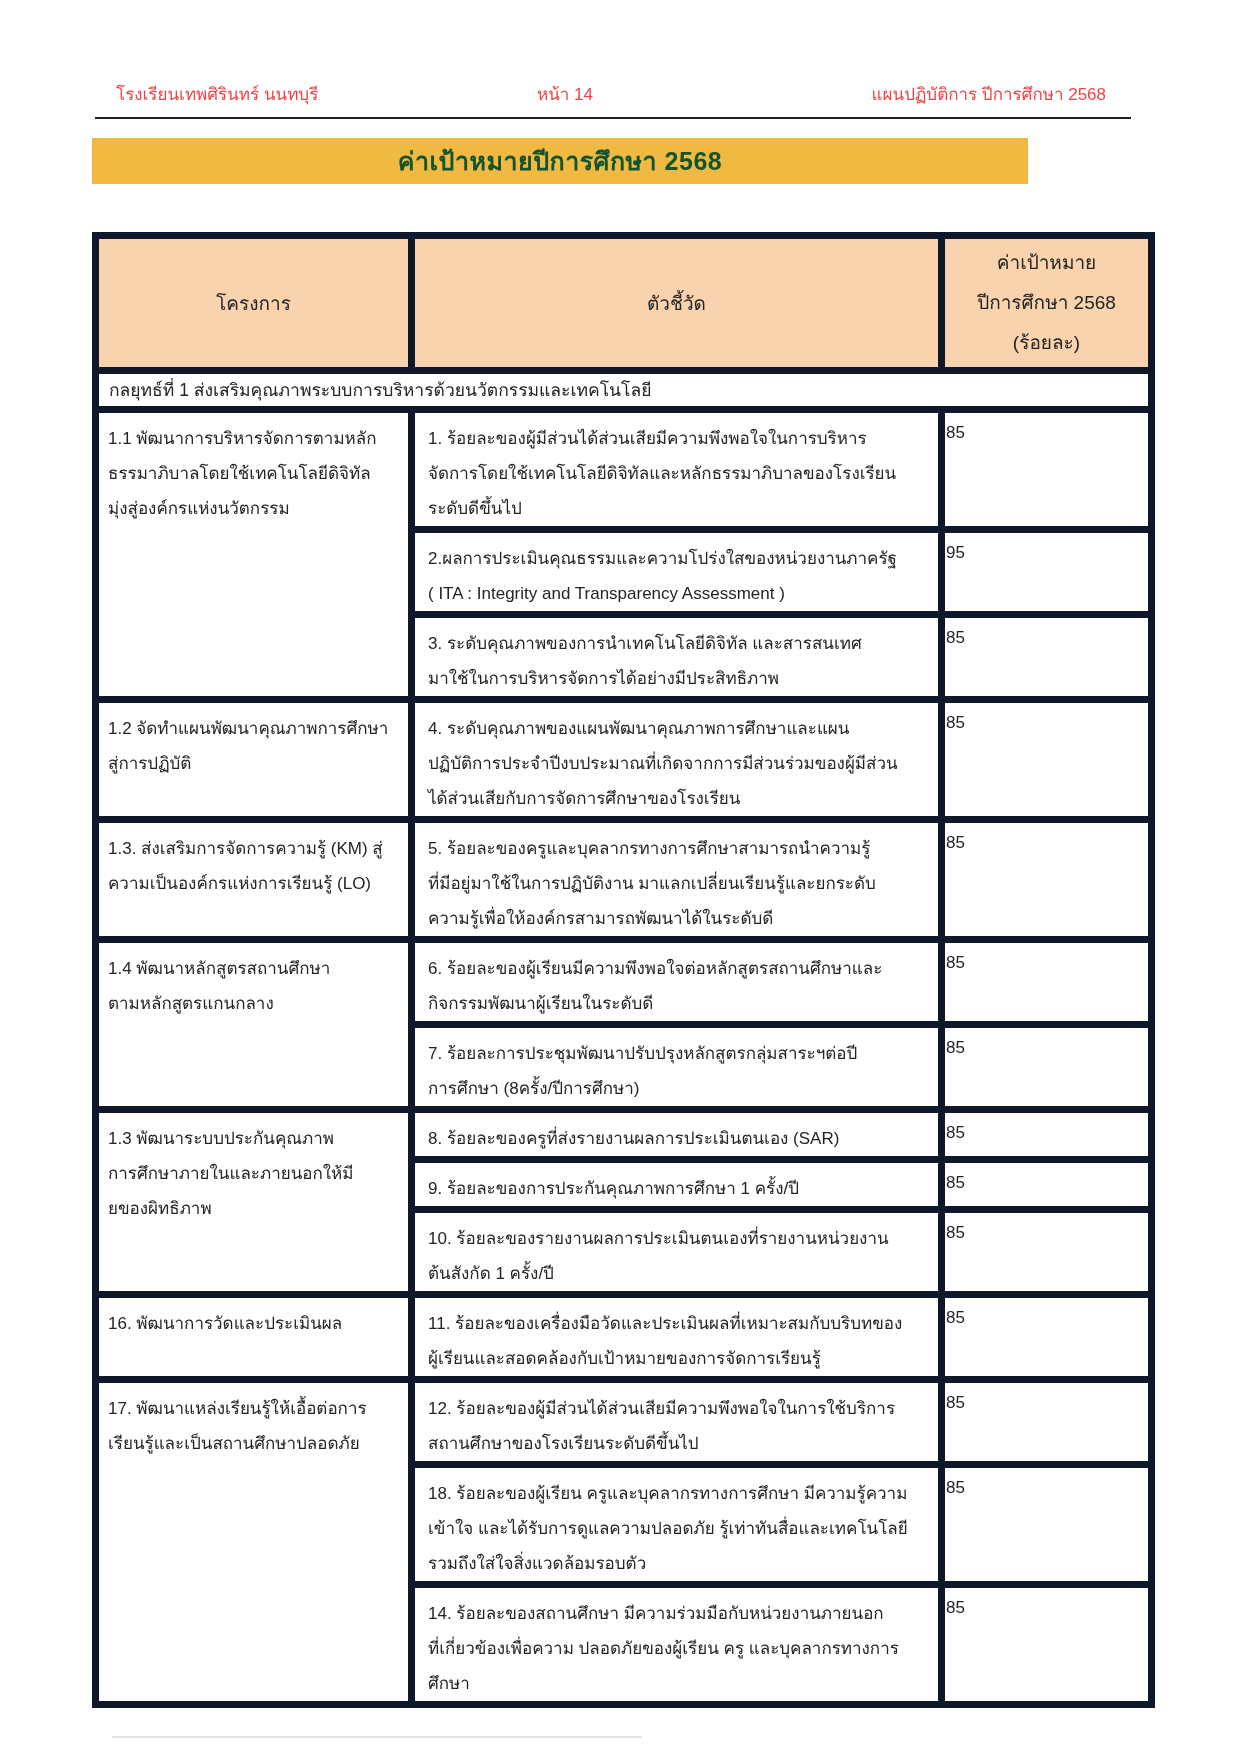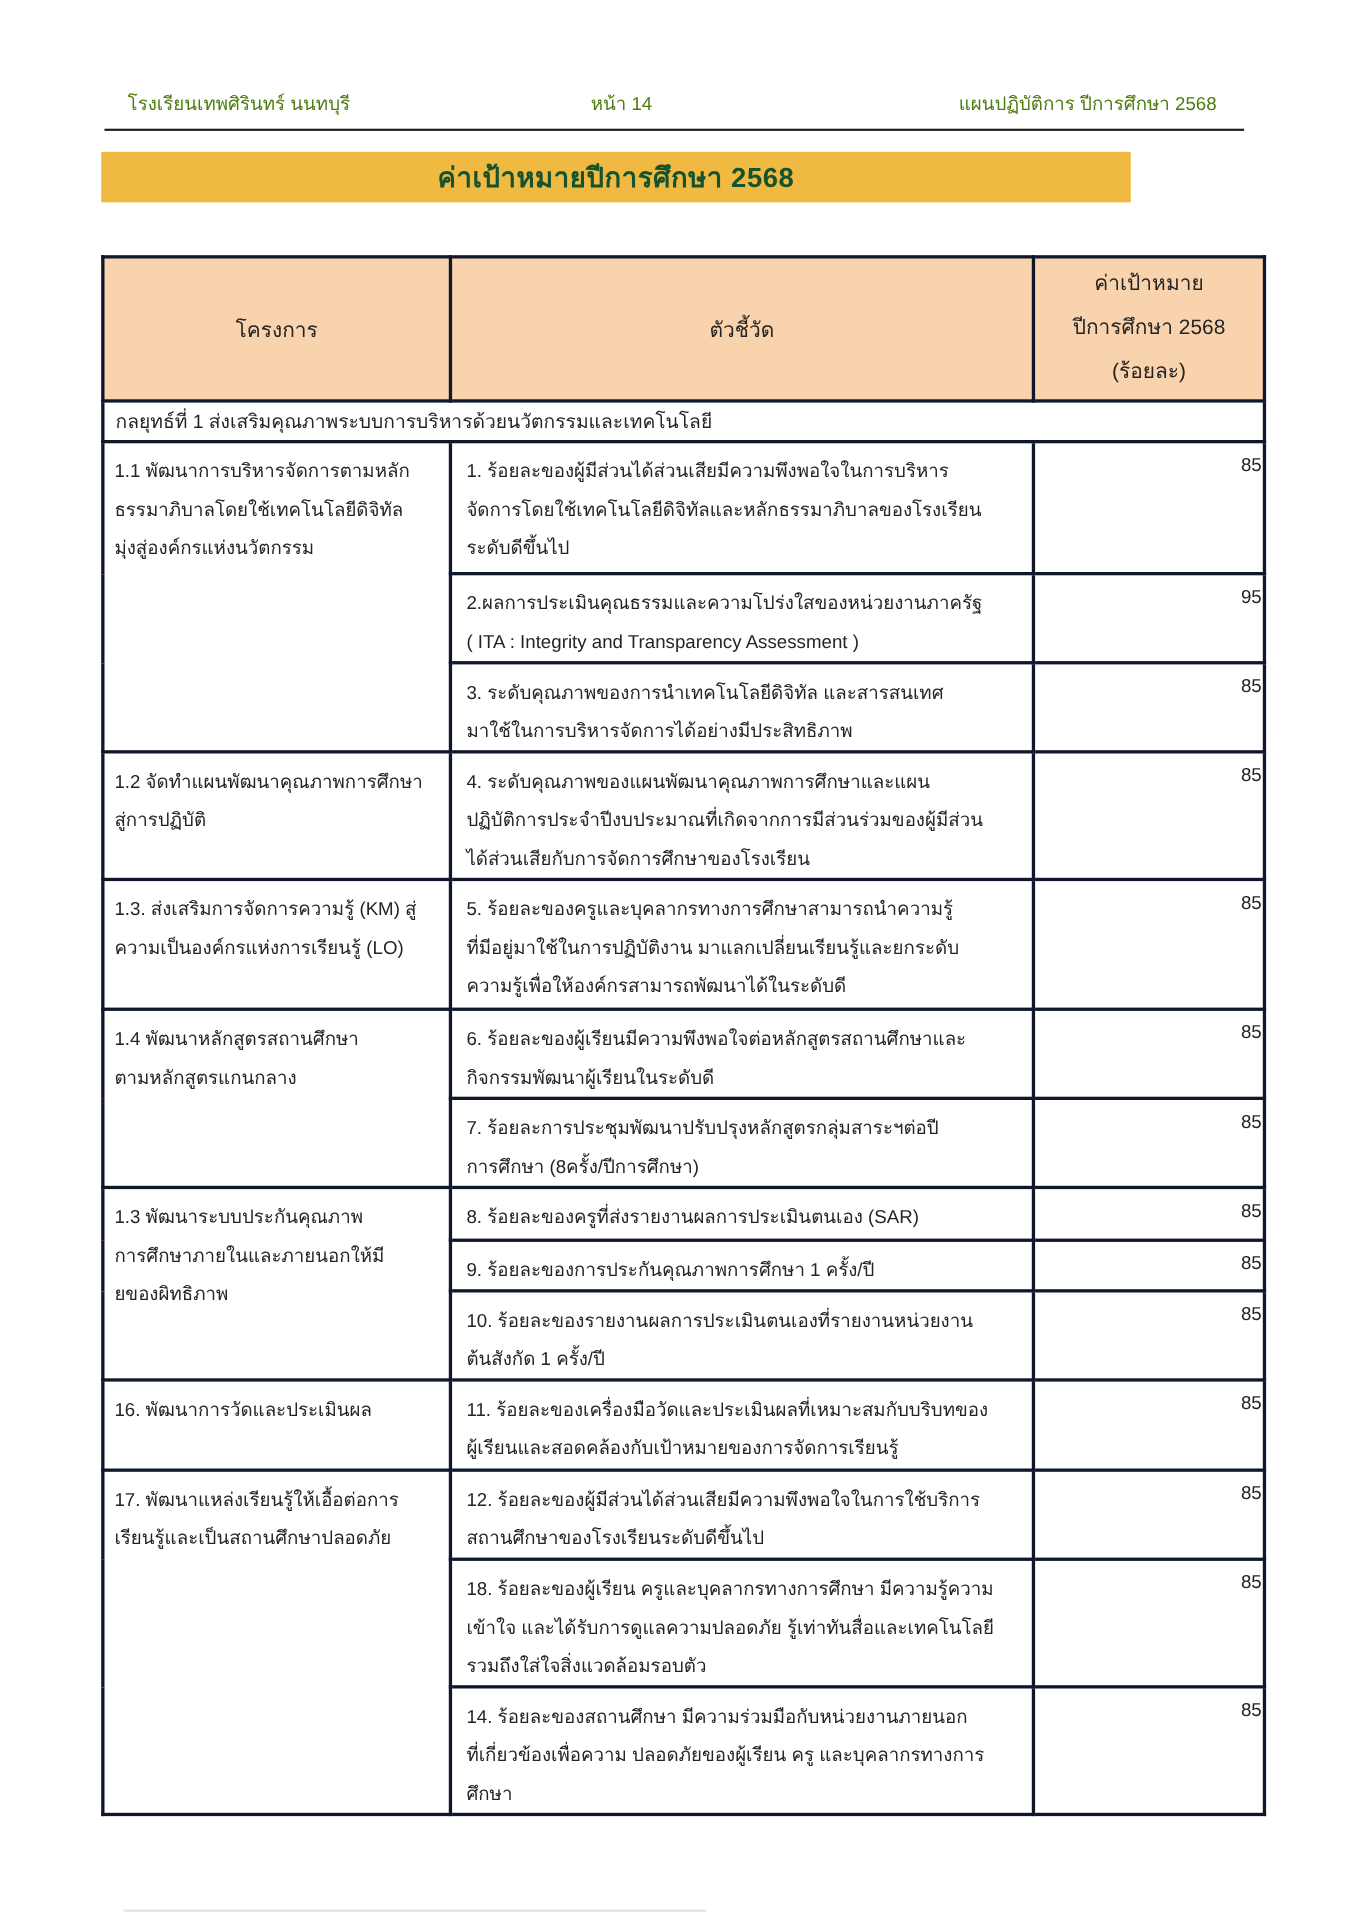--- a/index.html
+++ b/index.html
@@ -8,21 +8,21 @@
     font-family:"Liberation Sans","DejaVu Sans",sans-serif;
     color:#232323;
     -webkit-font-smoothing:antialiased;
   }
   .page{position:absolute;left:0;top:0;width:1240px;height:1754px;}
 
   
   .doc-header{
     position:absolute;left:92px;top:80px;width:1056px;
     display:flex;justify-content:space-between;align-items:baseline;
-    font-size:17px;color:#4d7c0f;
+    font-size:17px;color:#ef4444;
     padding:0 2px;box-sizing:border-box;
   }
   .doc-header .left{padding-left:22px;}
   .doc-header .center{transform:translateX(-30px);}
   .doc-header .right{padding-right:40px;}
   .header-rule{
     position:absolute;left:95px;top:117px;width:1036px;height:2px;
     background:#1f1f1f;
   }
 
@@ -35,41 +35,41 @@
     color:#14532d;font-size:25px;font-weight:bold;letter-spacing:.5px;
   }
 
   
   table.targets{
     position:absolute;left:92px;top:232px;width:1056px;
     border-collapse:collapse;table-layout:fixed;
     font-size:17px;color:#242424;
   }
   table.targets,table.targets th,table.targets td{
-    border:3px solid #0f172a;
+    border:7px solid #0f172a;
   }
   table.targets{border:2px solid #2e2e2e;}
   th{
     font-weight:400;font-size:19px;vertical-align:middle;text-align:center;
     padding:4px;
   }
   th .h3line{line-height:40px;}
   tr.strategy-row td{
     height:37px;padding:2px 4px 2px 10px;vertical-align:middle;
     font-size:17.5px;background:#ffffff;
   }
   td{vertical-align:top;box-sizing:border-box;}
   td.project-cell{
     padding:8px 6px 0 9px;line-height:35px;background:#fff;
   }
   td.indicator-cell{
     padding:8px 8px 0 13px;line-height:35px;background:#fff;
   }
   td.target-cell{
-    padding-top:9px;text-align:right;background:#fff;line-height:22px;
+    padding-top:9px;text-align:left;background:#fff;line-height:22px;
   }
   td div{white-space:nowrap;overflow:visible;}
 
   
   .scan-artifact{
     position:absolute;left:112px;top:1736px;width:530px;height:2px;
     background:#c9c9c9;opacity:.55;border-radius:2px;
   }
 </style>
 </head>

